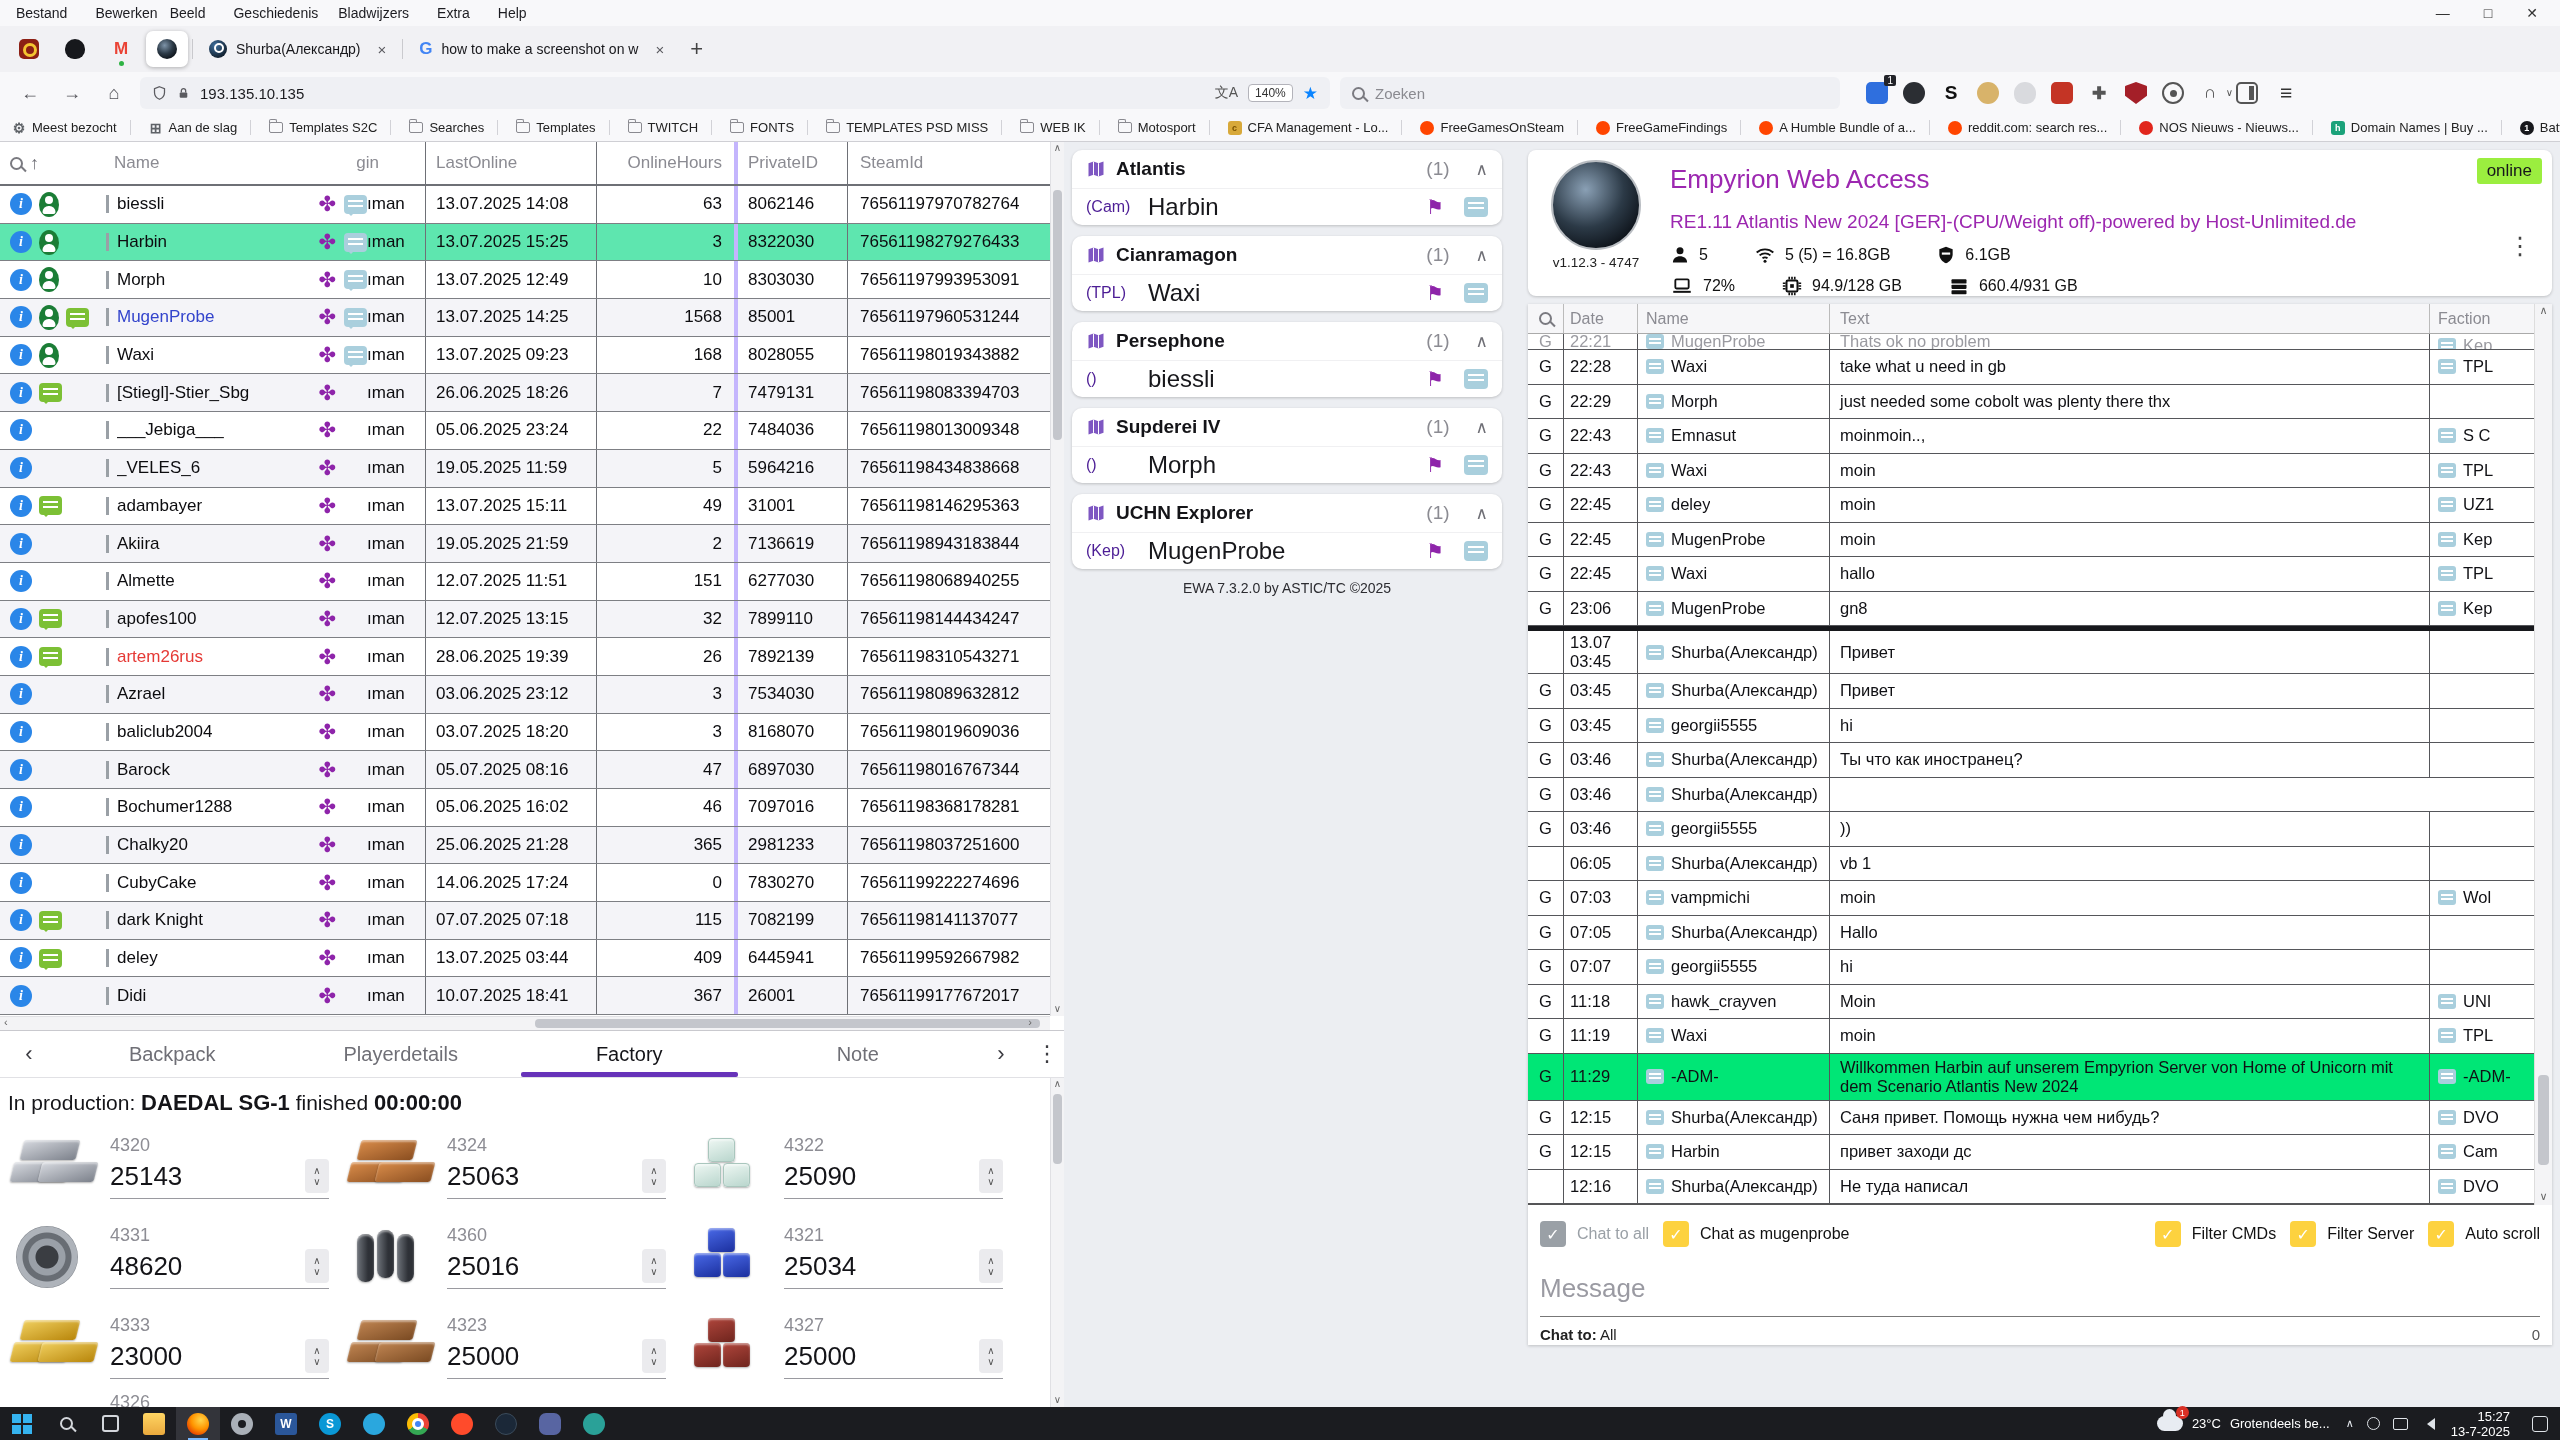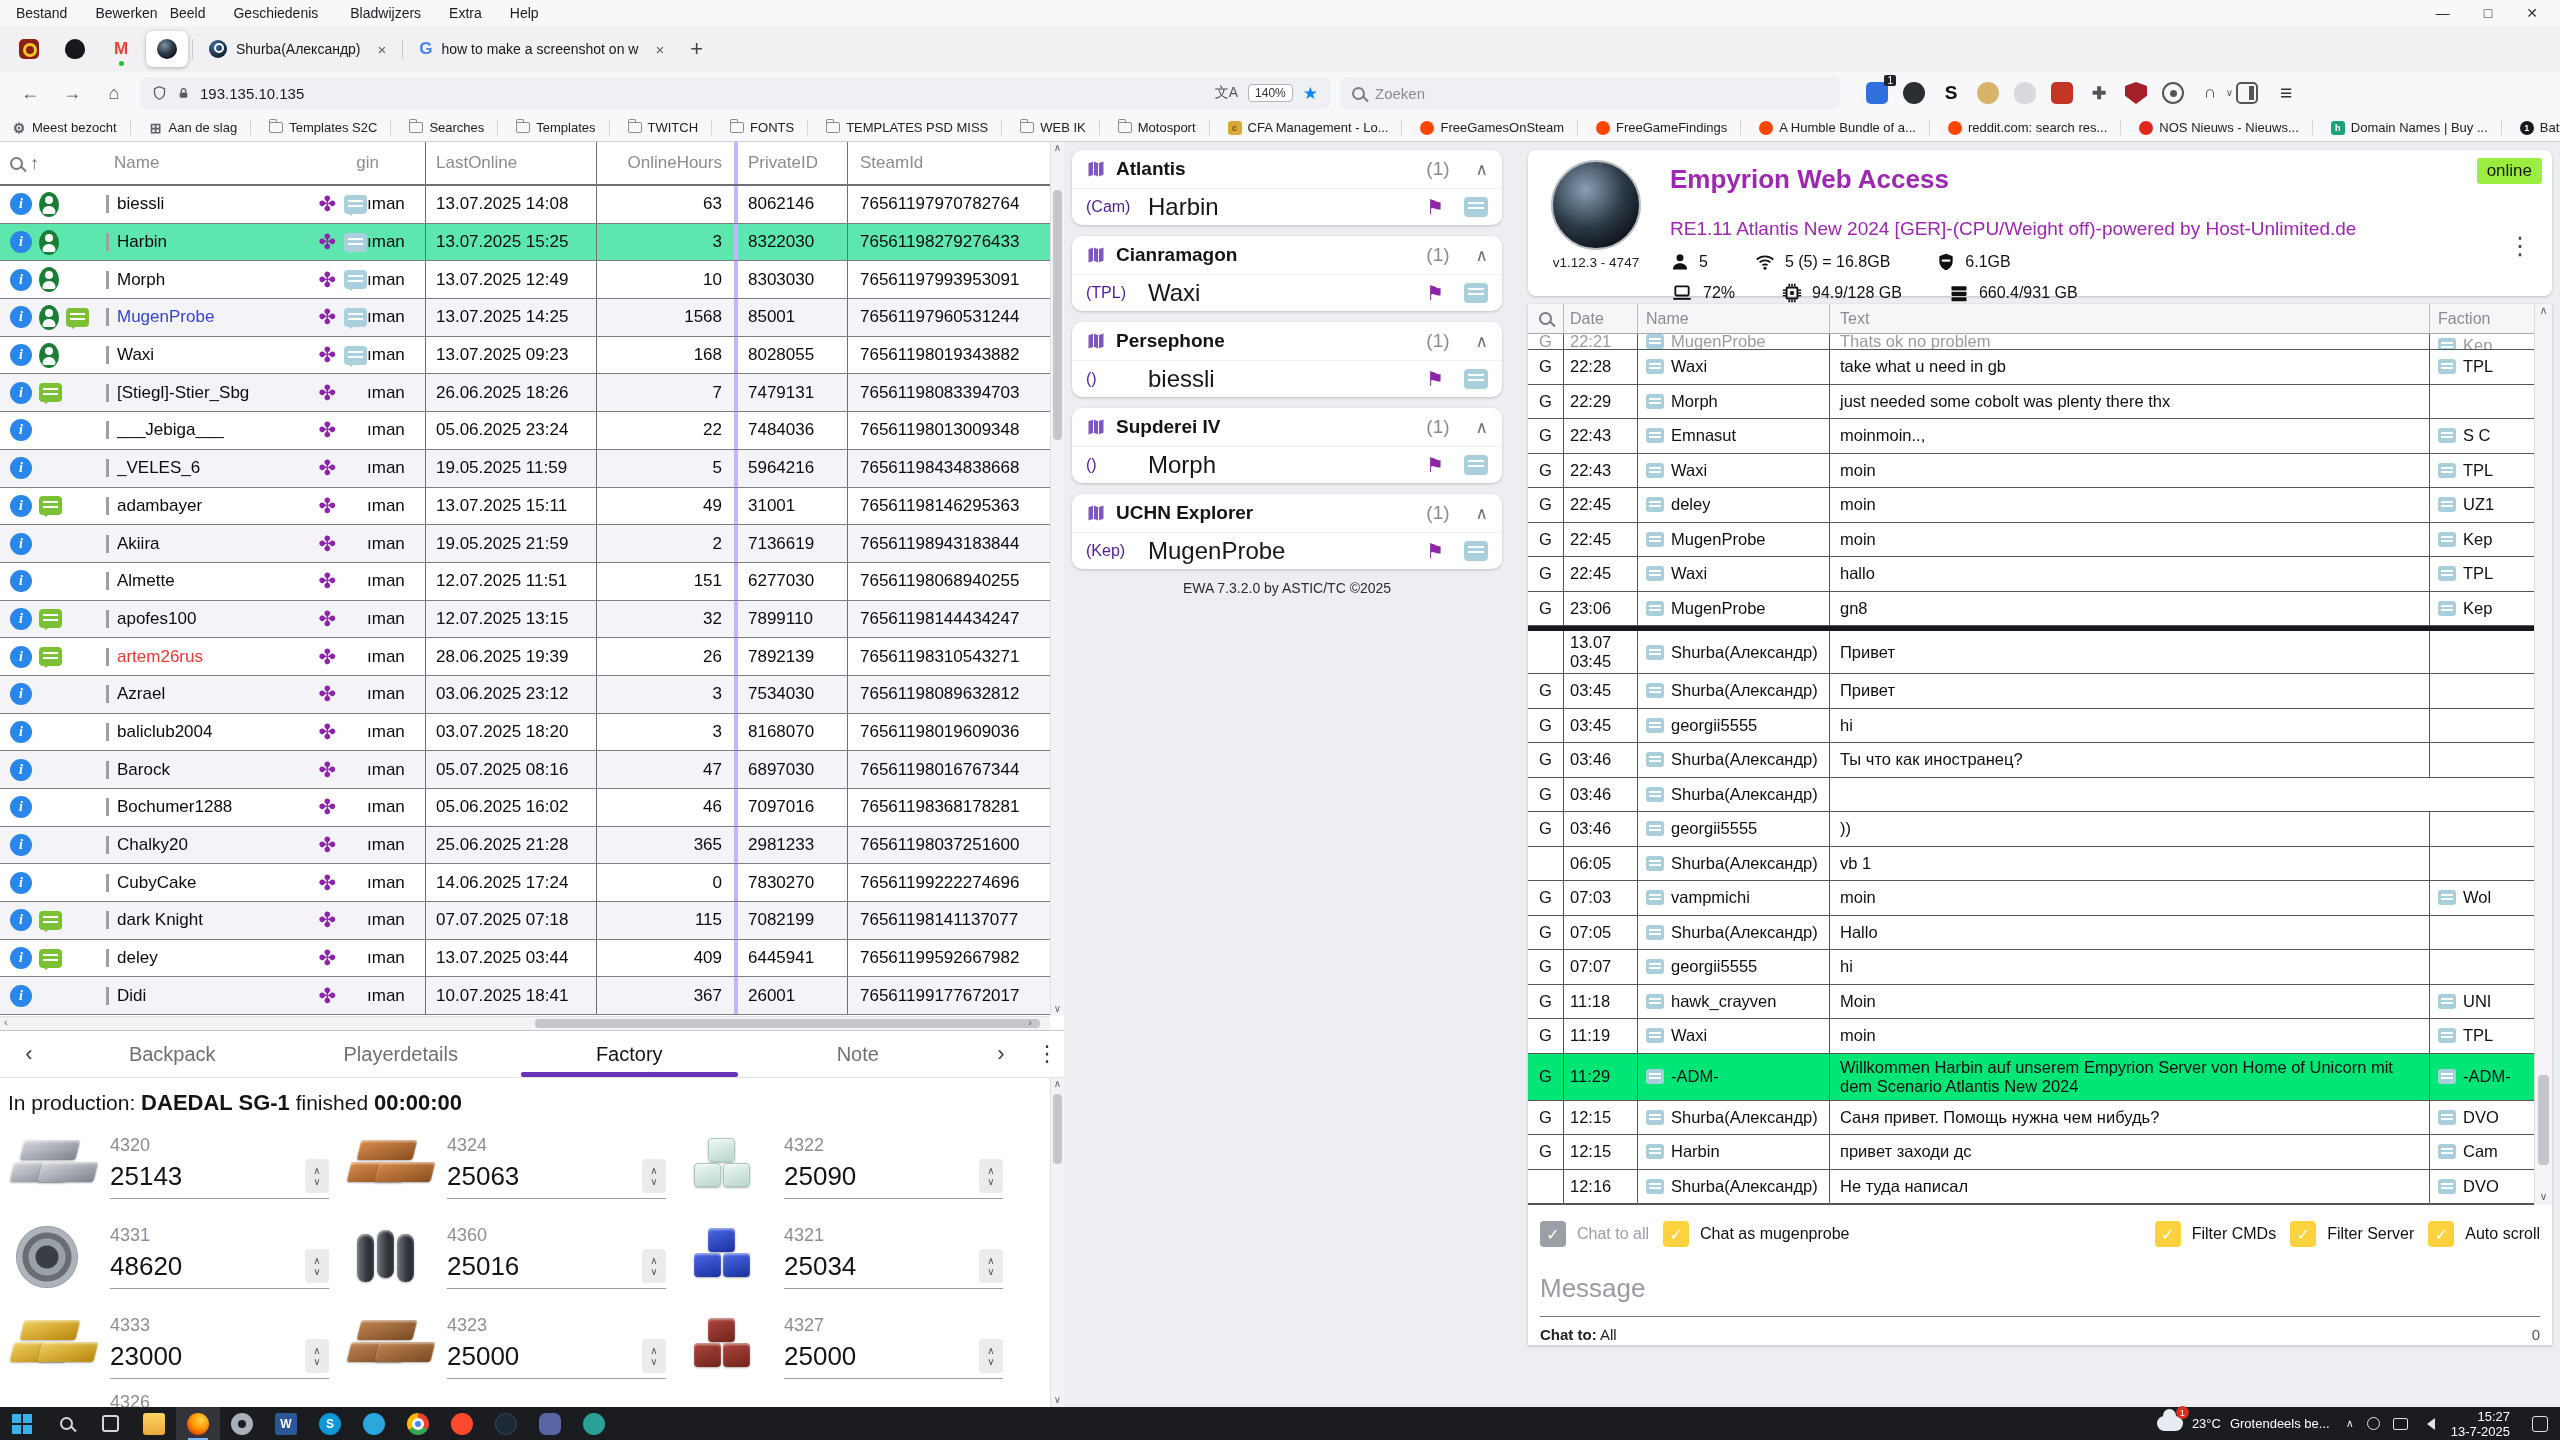--- a/index.html
+++ b/index.html
@@ -165,21 +165,21 @@
   .pf-chat{width:24px;height:20px;background:#a9cfdd;border-radius:4px;position:relative}
   .pf-chat::after{content:"";position:absolute;left:4px;top:5px;right:4px;height:2px;background:#fff;box-shadow:0 5px 0 #fff}
   .pf-footer{text-align:center;font-size:14px;color:#2c2c31;margin-top:8px}
 
   
   .ewa{position:absolute;left:1520px;top:150px;width:1040px;padding:0 8px}
   .server-card{background:#fff;border-radius:8px;box-shadow:0 1px 3px rgba(0,0,0,.2);height:146px;padding:10px 16px;display:flex;gap:22px;position:relative}
   .logo-wrap{width:104px;text-align:center}
   .logo{width:90px;height:90px;margin:0 auto;border-radius:50%;background:radial-gradient(circle at 38% 32%,#8aa0b5,#2c3a47 48%,#0d1219 80%);border:2px solid #b9bdc2}
   .version{font-size:13.5px;color:#222;margin-top:5px}
-  .s-title{font-size:26px;color:#9c27b0;margin:4px 0 23px;font-weight:bold}
+  .s-title{font-size:26px;color:#9c27b0;margin:4px 0 16px;font-weight:normal}
   .s-sub{font-size:19px;color:#9c27b0;margin-bottom:12px}
   .s-stats{display:flex;gap:46px;align-items:center;font-size:16px;color:#111;margin-bottom:10px}
   .stat{display:flex;align-items:center;gap:9px}
   .stat svg{flex:0 0 auto}
   .online-badge{position:absolute;top:8px;right:10px;background:#9bee3f;color:#17171b;font-size:17px;padding:3px 10px;border-radius:3px}
   .kebab-v{position:absolute;right:20px;top:82px;font-size:24px;color:#444}
 
   .chat-card{background:#fff;margin-top:8px;box-shadow:0 1px 3px rgba(0,0,0,.2);position:relative;padding-bottom:2px}
   .chat-table{position:relative;margin-right:0}
   .c-head{display:flex;height:30px;align-items:center;background:#f6f6f8;color:#8b8b92;font-size:16px;border-bottom:1px solid #aaa}
@@ -251,21 +251,21 @@
   .tr-vol{width:0;height:0;border:6px solid transparent;border-right:8px solid #dfe3e8;position:relative}
   .clock{text-align:right;line-height:15px}
   .notif{width:16px;height:16px;border:1.5px solid #dfe3e8;border-radius:3px;margin-left:6px}
   svg{display:block}
 </style>
 </head>
 <body>
 
 <div class="chrome">
   <div class="menubar">
-    <span><span style="margin-right:28px">Bestand</span><span style="margin-right:12px">Bewerken</span><span style="margin-right:28px">Beeld</span><span style="margin-right:32px">Geschiedenis</span><span style="margin-right:28px">Bladwijzers</span><span style="margin-right:28px">Extra</span><span style="margin-right:28px">Help</span></span>
+    <span><span style="margin-right:28px">Bestand</span><span style="margin-right:12px">Bewerken</span><span style="margin-right:28px">Beeld</span><span style="margin-right:20px">Geschiedenis</span><span style="margin-right:28px">Bladwijzers</span><span style="margin-right:28px">Extra</span><span style="margin-right:28px">Help</span></span>
     <div class="win-controls">
       <span>—</span>
       <span>□</span>
       <span>✕</span>
     </div>
   </div>
   <div class="tabbar">
     <span style="display:flex;gap:4px">
         <span class="pinned">
     <span class="pt js-icon pt-red"></span>

